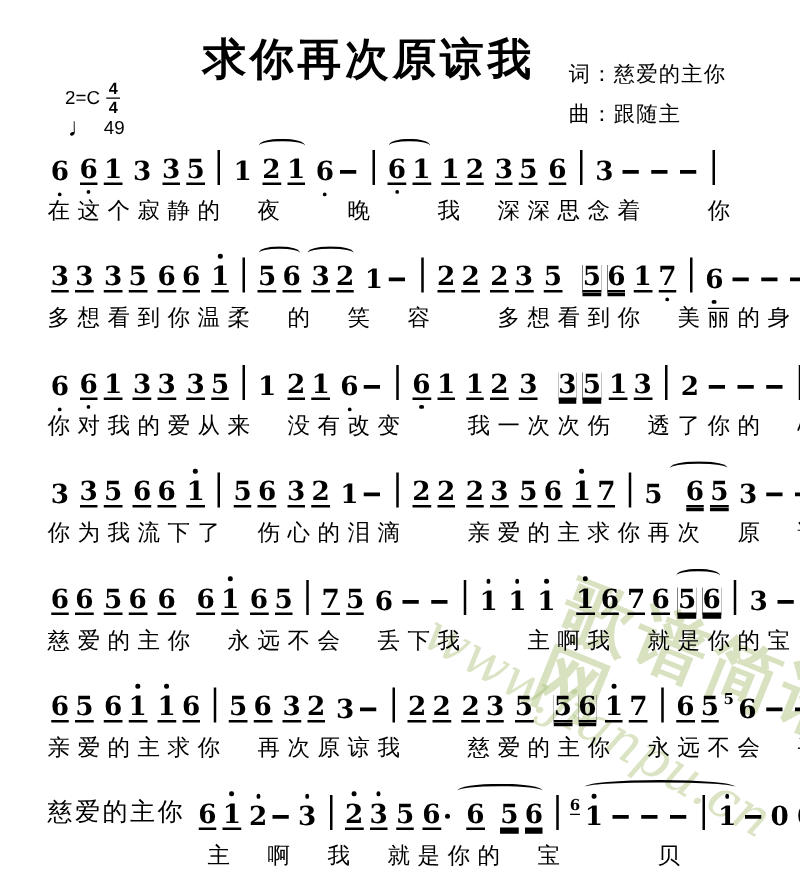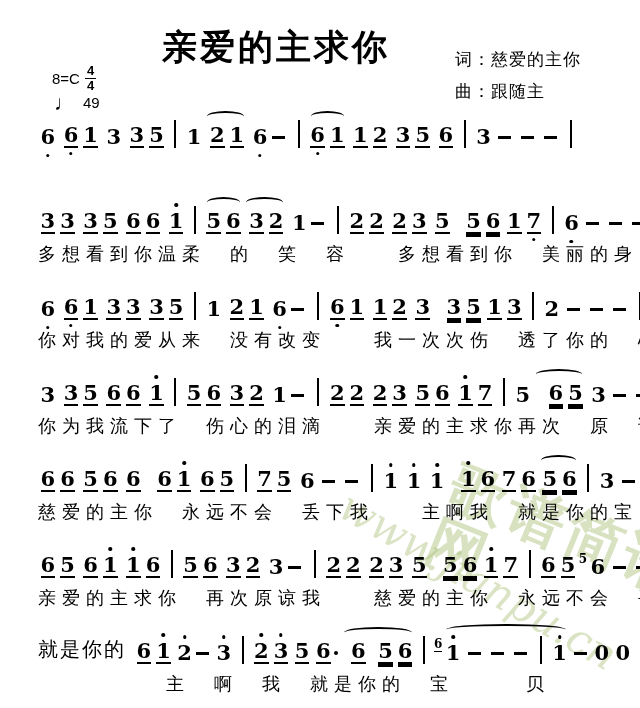--- a/index.html
+++ b/index.html
@@ -59,26 +59,26 @@
   .arc-group .arc{position:absolute;top:-12px;left:3px;right:3px;height:9px;
     border-top:2px solid #000;border-radius:50% 50% 0 0;}
   .lyrics-row{margin-top:8px;font-size:18px;letter-spacing:6px;}
 </style>
 </head>
 <body>
 
 <div class="wm-cjk" style="color:rgba(168,191,115,0.45);">歌谱简谱网</div>
 <div class="wm-url" style="color:rgba(168,191,115,0.42);">www.jianpu.cn</div>
 
-<div class="title">亲爱的主求你</div>
+<div class="title">求你再次原谅我</div>
 <div class="credit lyr">词：慈爱的主你</div>
 <div class="credit comp">曲：跟随主</div>
 
 <div class="keysig">
-  <span>8=C</span>
+  <span>2=C</span>
   <span class="frac">
     <span class="fnum">4</span>
     <span class="fden">4</span>
   </span>
 </div>
 
 <div class="tempo">
   <span class="qnote">♩</span>
   <span>49</span>
 </div>
@@ -112,20 +112,21 @@
         <span class="note u1" style="margin-left: 6px;">3</span>
         <span class="note u1">5</span>
         <span class="note u1" style="margin-left: 6px;">6</span>
         <span class="bar"></span>
         <span class="note">3</span>
         <span class="dash"></span>
         <span class="dash"></span>
         <span class="dash"></span>
         <span class="bar"></span>
       </div>
+      <div class="lyrics-row">在这个寂静的　夜　　晚　　我　深深思念着　　你</div>
     </div>
     <div class="score-line" style="top: 204px;">
       <div class="notes-row">
         <span class="note u1">3</span>
         <span class="note u1">3</span>
         <span class="note u1" style="margin-left: 6px;">3</span>
         <span class="note u1">5</span>
         <span class="note u1" style="margin-left: 6px;">6</span>
         <span class="note u1">6</span>
         <span class="note u1 hi" style="margin-left: 6px;">1</span>
@@ -297,21 +298,21 @@
         <span class="note u1">5</span>
         <span class="note sm">5</span>
         <span class="note">6</span>
         <span class="dash"></span>
         <span class="dash"></span>
       </div>
       <div class="lyrics-row">亲爱的主求你　再次原谅我　　慈爱的主你　永远不会　丢下我</div>
     </div>
     <div class="score-line" style="top: 634px;">
       <div class="notes-row">
-        <span class="line-label">就是你的</span>
+        <span class="line-label">慈爱的主你</span>
         <span class="note u1">6</span>
         <span class="note u1 hi">1</span>
         <span class="note hi" style="margin-left: 4px;">2</span>
         <span class="dash" style="margin-left: 2px;"></span>
         <span class="note hi" style="margin-left: 2px;">3</span>
         <span class="bar"></span>
         <span class="note u1 hi">2</span>
         <span class="note u1 hi">3</span>
         <span class="note u1" style="margin-left: 4px;">5</span>
         <span class="note u1" style="margin-left: 4px;">6</span>

